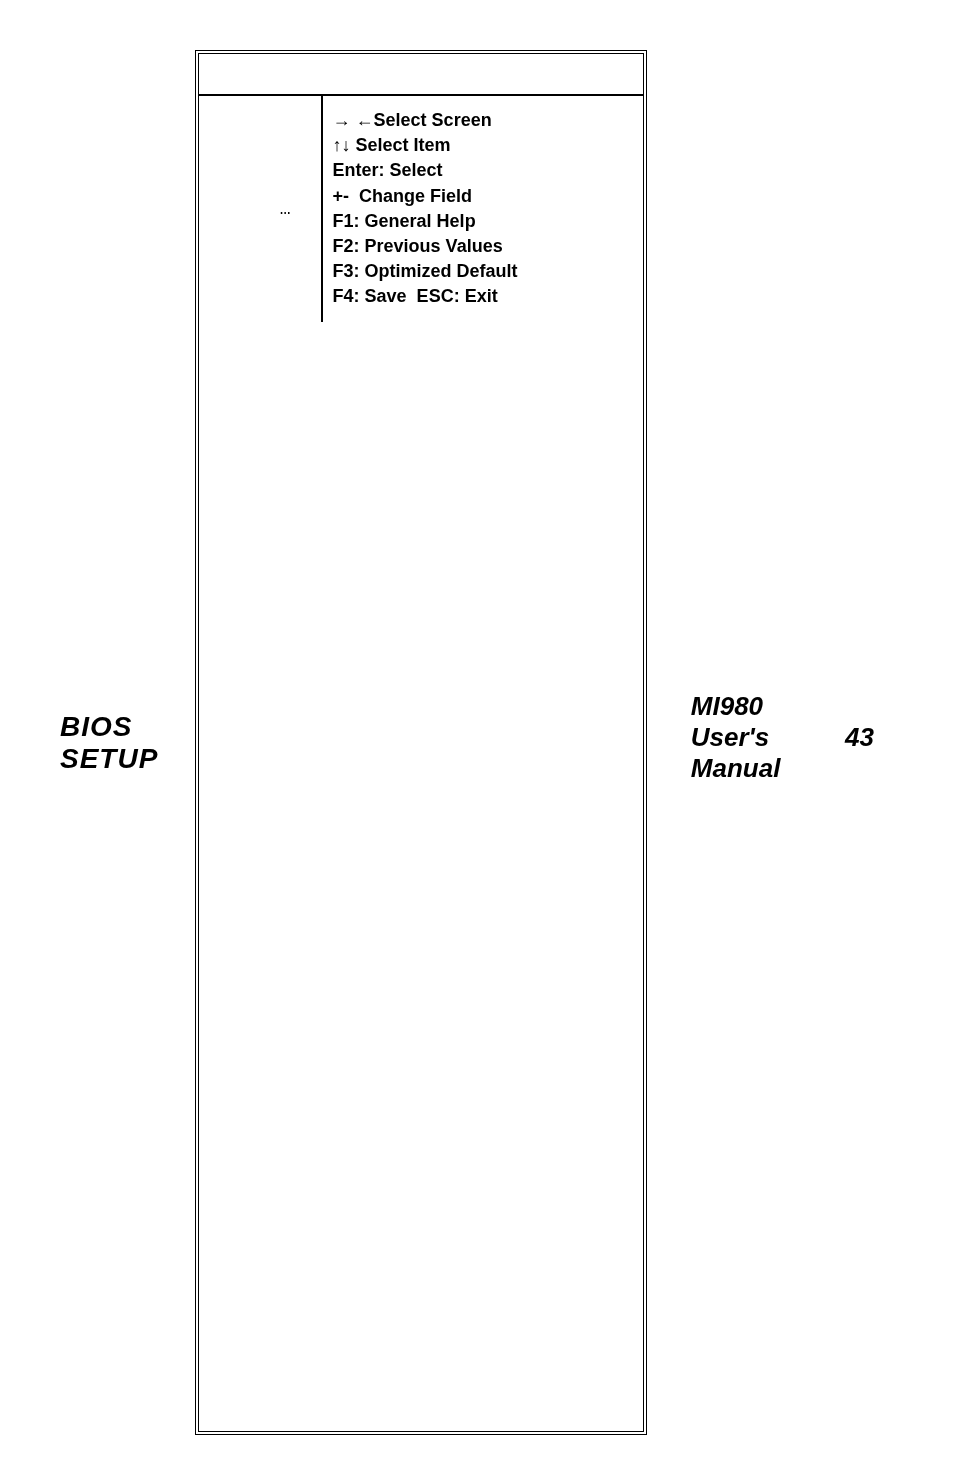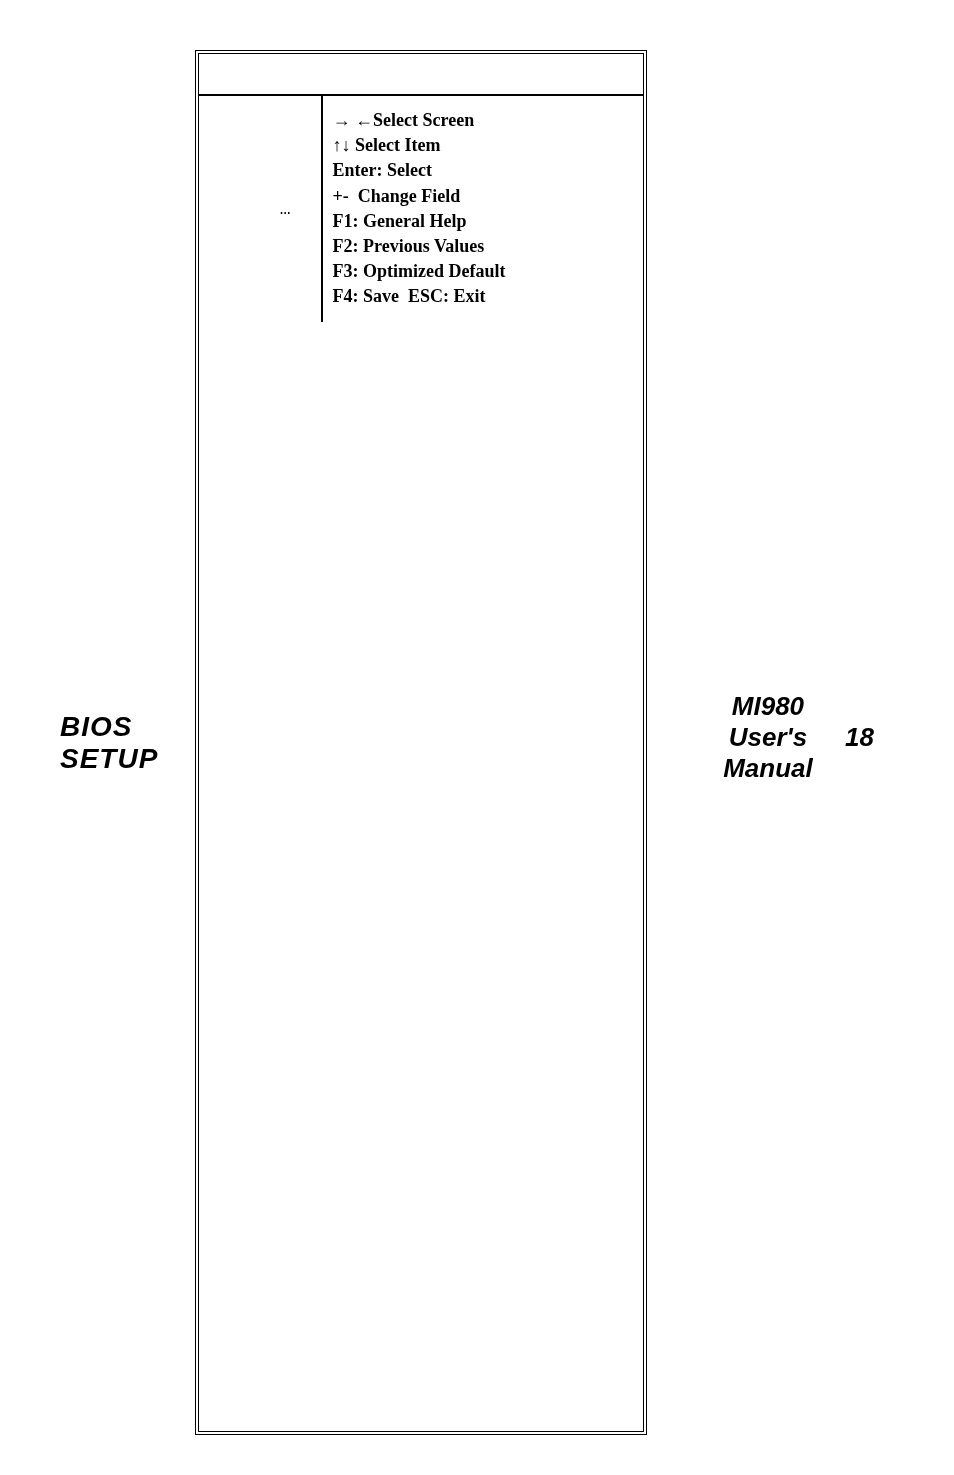--- a/index.html
+++ b/index.html
@@ -62,37 +62,36 @@
     justify-content:flex-end;
     align-items:center;
   }
   .bios-left .dots {
     padding-right: 20px;
     line-height: 1;
   }
   .bios-right {
     width: 300px;
     padding: 12px 10px 12px 10px;
-    font-family: Liberation Serif, serif;
+    font-family: Liberation Sans, sans-serif;
     font-size: 18px;
     font-weight: bold;
     line-height: 1.4;
     white-space: pre;
   }
   .footer-rule {
     border: none;
     border-top: 8px solid #000;
     margin: 0 0 8px 0;
   }
   .footer-row {
     display: flex;
     justify-content: space-between;
     align-items: center;
     padding: 0 20px 10px 20px;
-    text-align: center;
   }
   .footer-title {
     font-family: Arial, sans-serif;
     font-weight: 900;
     font-style: italic;
     font-size: 26px;
     margin: 0 auto;
   }
   .footer-page {
     font-family: Arial, sans-serif;
@@ -130,16 +129,16 @@
 F4: Save  ESC: Exit</div>
     </div>
   </div>
 
   <div class="spacer"></div>
 
   <hr class="footer-rule">
   <div class="footer-row">
     <span style="width:40px;"></span>
     <span class="footer-title">MI980 User's Manual</span>
-    <span class="footer-page">18</span>
+    <span class="footer-page">43</span>
   </div>
 
 </div>
 
 </body></html>

